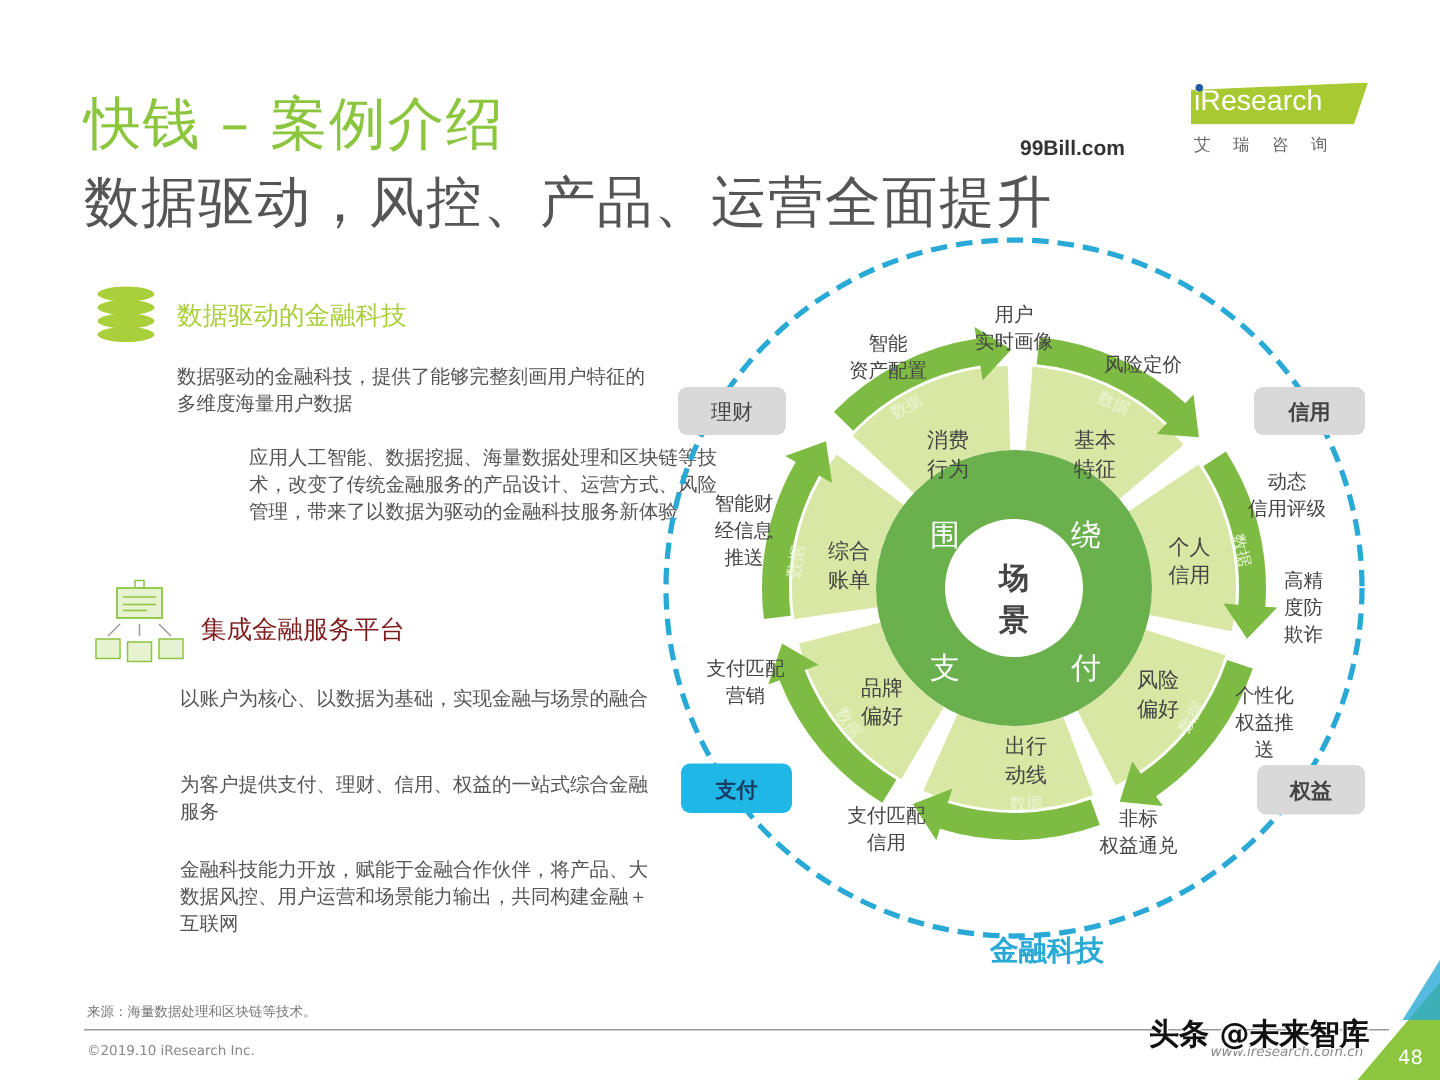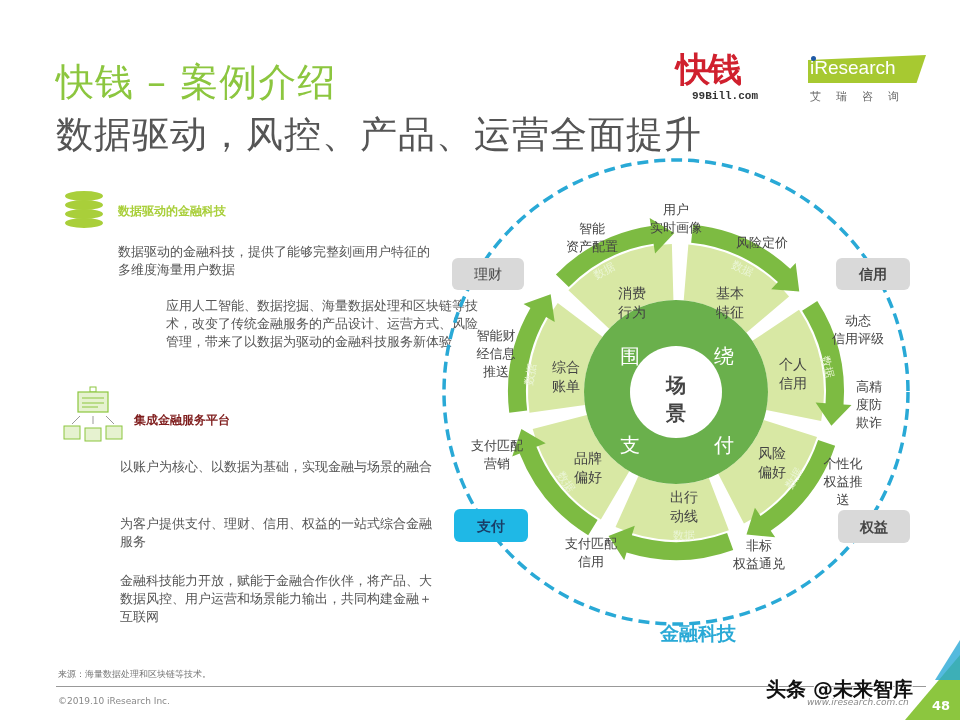--- a/index.html
+++ b/index.html
@@ -3,44 +3,43 @@
 <meta charset="utf-8">
 <style>
   html,body{margin:0;padding:0;}
   body{width:960px;height:720px;position:relative;background:#ffffff;overflow:hidden;
        font-family:"DejaVu Sans","Liberation Sans",sans-serif;color:#555;}
   .abs{position:absolute;}
   .title{left:56px;top:58px;font-size:38px;color:#8cc63f;letter-spacing:1px;line-height:48px;}
   .subtitle{left:56px;top:115px;font-size:37px;color:#555;line-height:40px;letter-spacing:1px;}
   .logo-kq{left:676px;top:50px;width:104px;height:60px;}
   .logo-kq .big{font-size:34px;color:#d0202e;font-weight:bold;line-height:38px;letter-spacing:-2px;font-family:"DejaVu Serif",serif;}
-  .logo-kq .sm{font-size:11px;color:#333;position:absolute;left:4px;top:40px;font-family:Liberation Mono, monospace;font-weight:bold;margin-left:12px;}
-  .logo-ir{left:794px;top:55px;width:118px;height:52px;margin-left:14px;}
+  .logo-kq .sm{font-size:14px;color:#333;position:absolute;left:4px;top:40px;font-family:Liberation Sans, sans-serif;font-weight:bold;}
+  .logo-ir{left:794px;top:55px;width:118px;height:52px;}
   .logo-ir .bar{position:absolute;left:0;top:0;width:118px;height:28px;background:#a7c931;clip-path:polygon(0 18%,100% 0,92% 100%,0 100%);}
   .logo-ir .txt{position:absolute;left:2px;top:2px;font-size:19px;color:#fff;font-family:"Liberation Sans",sans-serif;}
   .logo-ir .dot{position:absolute;left:3px;top:1px;width:5px;height:5px;border-radius:50%;background:#1f5aa6;}
   .logo-ir .cn{position:absolute;left:2px;top:34px;font-size:11px;color:#666;letter-spacing:15px;}
-  .sec-title{font-size:12px;font-weight:bold;line-height:22px;}
+  .sec-title{font-size:17px;font-weight:normal;line-height:22px;}
   .para{font-size:13px;color:#555;line-height:18px;width:312px;}
   .footer-src{left:58px;top:668px;font-size:9px;color:#777;}
   .footer-line{left:56px;top:686px;width:870px;height:1px;background:#999;}
   .footer-copy{left:58px;top:696px;font-size:9px;color:#888;}
   .footer-url{left:807px;top:697px;font-size:9px;color:#888;font-style:italic;}
   .watermark{left:766px;top:676px;font-size:20px;color:#111;font-weight:bold;text-shadow:1px 1px 0 #fff,-1px -1px 0 #fff;}
-  .pagenum{left:932px;top:698px;font-size:13px;color:#fff;font-weight:bold;}
+  .pagenum{left:932px;top:698px;font-size:13px;color:#fff;}
   svg text{font-family:"DejaVu Sans","Liberation Sans",sans-serif;}
 </style>
 </head>
 <body>
 
 <div class="abs title">快钱 – 案例介绍</div>
 <div class="abs subtitle">数据驱动，风控、产品、运营全面提升</div>
 
 <div class="abs logo-kq">
-  <div class="big">快钱</div>
   <div class="sm">99Bill.com</div>
 </div>
 <div class="abs logo-ir">
   <div class="bar"></div>
   <div class="txt">iResearch</div>
   <div class="dot"></div>
   <div class="cn">艾瑞咨询</div>
 </div>
 
 <div class="abs" style="left:62px;top:190px;">

